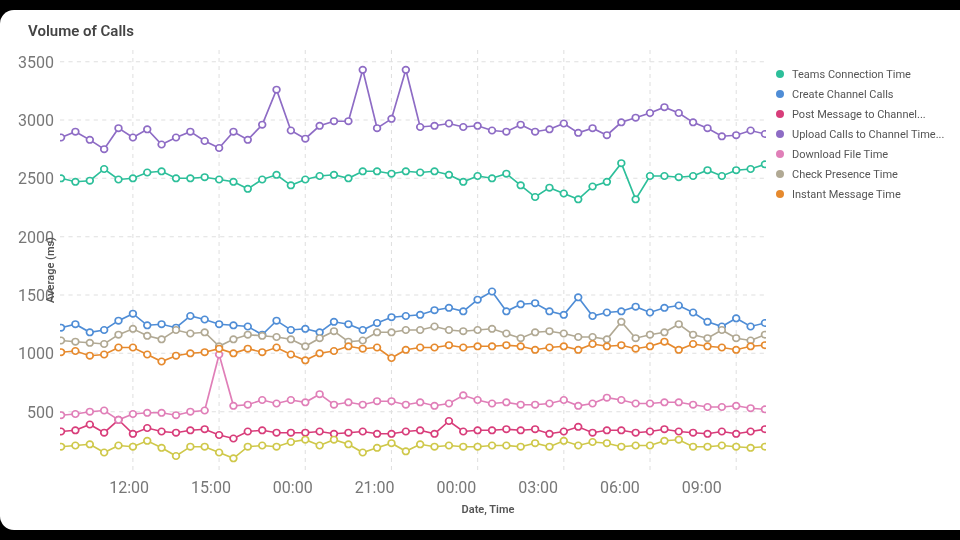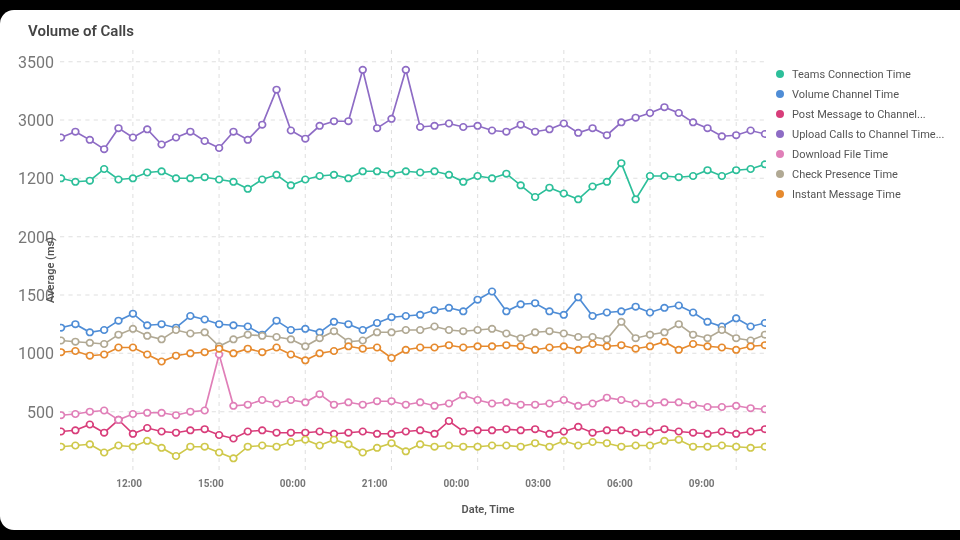--- a/index.html
+++ b/index.html
@@ -20,21 +20,21 @@
   .chart-wrap{
     position:absolute;
     left:60px; top:40px; right:210px; bottom:60px;
   }
   .chart-grid{position:absolute;inset:0;}
   .chart-grid line.ygrid{stroke:#e0e0e0;stroke-dasharray:4 4;stroke-width:1;}
   .chart-grid line.xgrid{stroke:#e0e0e0;stroke-dasharray:4 4;stroke-width:1;}
   .series{fill:none;stroke-width:1.6;}
   .point{fill:#fff;stroke-width:1.6;}
   .ytick{position:absolute;right:100%;margin-right:6px;transform:translateY(-50%);font-size:16px;color:#777;text-align:right;}
-  .xtick{position:absolute;top:100%;margin-top:8px;transform:translateX(-50%);font-size:10px;color:#777;font-weight:bold;}
+  .xtick{position:absolute;top:100%;margin-top:8px;transform:translateX(-50%);font-size:16px;color:#777;}
   .ylabel{
     position:absolute;left:18px;top:50%;
     transform:translateY(-50%) rotate(-90deg);
     transform-origin:center;
     font-size:11px;font-weight:600;color:#555;
   }
   .xlabel{
     position:absolute;left:50%;bottom:14px;transform:translateX(-50%);
     font-size:11px;font-weight:600;color:#555;
   }
@@ -478,21 +478,21 @@
         <circle class="point" cx="628.1" cy="297.5" r="3.2" stroke="#e68a2e"></circle>
         <circle class="point" cx="641.7" cy="299.8" r="3.2" stroke="#e68a2e"></circle>
         <circle class="point" cx="655.4" cy="296.3" r="3.2" stroke="#e68a2e"></circle>
         <circle class="point" cx="669.0" cy="295.2" r="3.2" stroke="#e68a2e"></circle>
       </svg>
     <div id="yticks">
         <div class="ytick" style="top: 361.667px;">500</div>
         <div class="ytick" style="top: 303.333px;">1000</div>
         <div class="ytick" style="top: 245px;">1500</div>
         <div class="ytick" style="top: 186.667px;">2000</div>
-        <div class="ytick" style="top: 128.333px;">1200</div>
+        <div class="ytick" style="top: 128.333px;">2500</div>
         <div class="ytick" style="top: 70px;">3000</div>
         <div class="ytick" style="top: 11.6667px;">3500</div>
       </div>
     <div id="xticks">
         <div class="xtick" style="left: 69.1633px;">12:00</div>
         <div class="xtick" style="left: 150.959px;">15:00</div>
         <div class="xtick" style="left: 232.755px;">00:00</div>
         <div class="xtick" style="left: 314.551px;">21:00</div>
         <div class="xtick" style="left: 396.347px;">00:00</div>
         <div class="xtick" style="left: 478.143px;">03:00</div>
@@ -504,21 +504,21 @@
   <div class="ylabel">Average (ms)</div>
   <div class="xlabel">Date, Time</div>
 
   <div class="legend" id="legend">
       <div class="legend-item">
         <span class="legend-dot" style="background: rgb(45, 191, 154);"></span>
         <span class="legend-label">Teams Connection Time</span>
       </div>
       <div class="legend-item">
         <span class="legend-dot" style="background: rgb(79, 141, 214);"></span>
-        <span class="legend-label">Volume Channel Time</span>
+        <span class="legend-label">Create Channel Calls</span>
       </div>
       <div class="legend-item">
         <span class="legend-dot" style="background: rgb(216, 61, 122);"></span>
         <span class="legend-label">Post Message to Channel...</span>
       </div>
       <div class="legend-item">
         <span class="legend-dot" style="background: rgb(142, 108, 197);"></span>
         <span class="legend-label">Upload Calls to Channel Time...</span>
       </div>
       <div class="legend-item">

